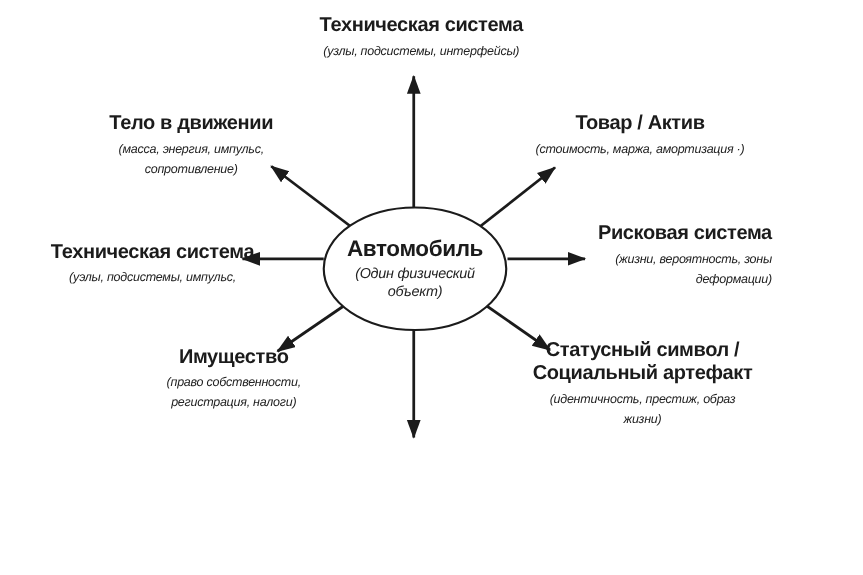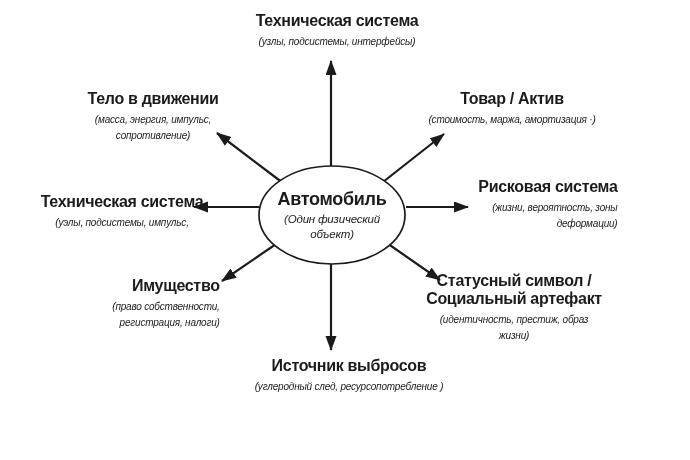--- a/index.html
+++ b/index.html
@@ -113,26 +113,22 @@
     <div class="t-title">Рисковая система</div>
     <div class="t-sub">(жизни, вероятность, зоны деформации)</div>
   </div>
 
   <div class="label" style="left:514px; top:272px;">
     <div class="t-title">Статусный символ /
 Социальный артефакт</div>
     <div class="t-sub">(идентичность, престиж, образ жизни)</div>
   </div>
 
-  <div class="label" style="left:349px; top:357px;">
-    <div class="t-title">Источник выбросов</div>
-    <div class="t-sub">(углеродный след, ресурсопотребление )</div>
-  </div>
 
-  <div class="label" style="left:166px; top:277px;text-align:right;">
+  <div class="label" style="left:187px; top:277px;">
     <div class="t-title">Имущество</div>
     <div class="t-sub">(право собственности,
 регистрация, налоги)</div>
   </div>
 
   <div class="label" style="left:122px; top:193px;">
     <div class="t-title">Техническая система</div>
     <div class="t-sub">(уэлы, подсистемы, импульс,</div>
   </div>
 

